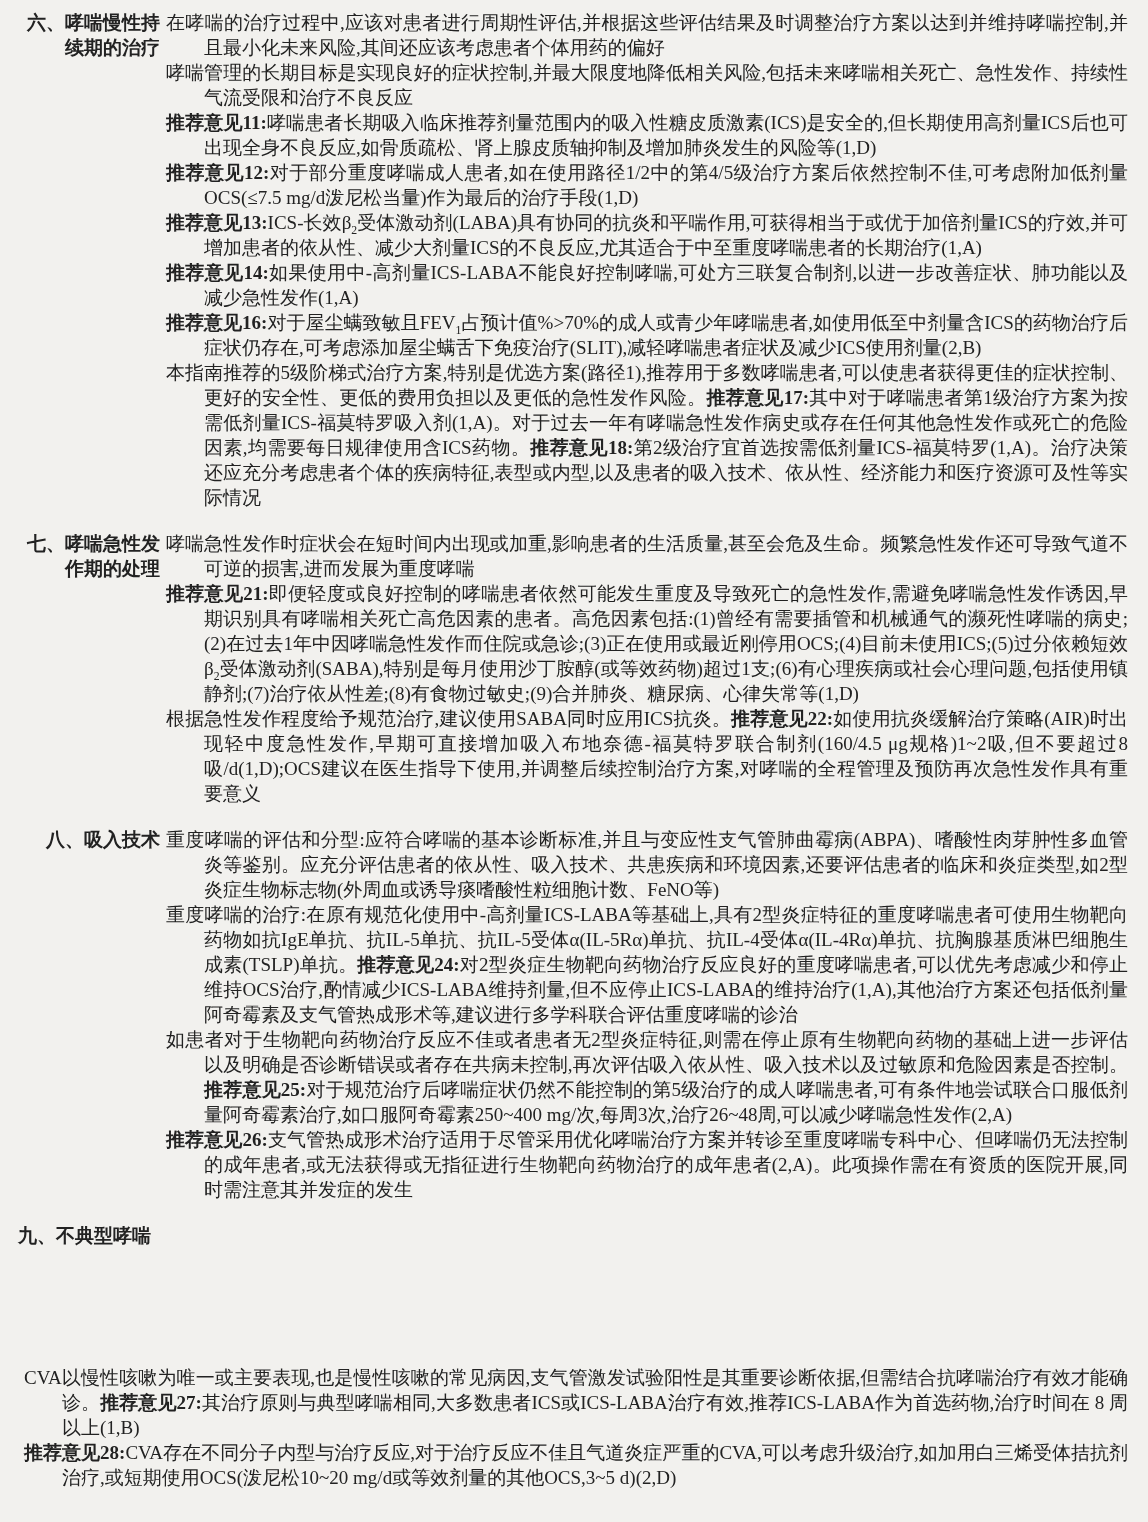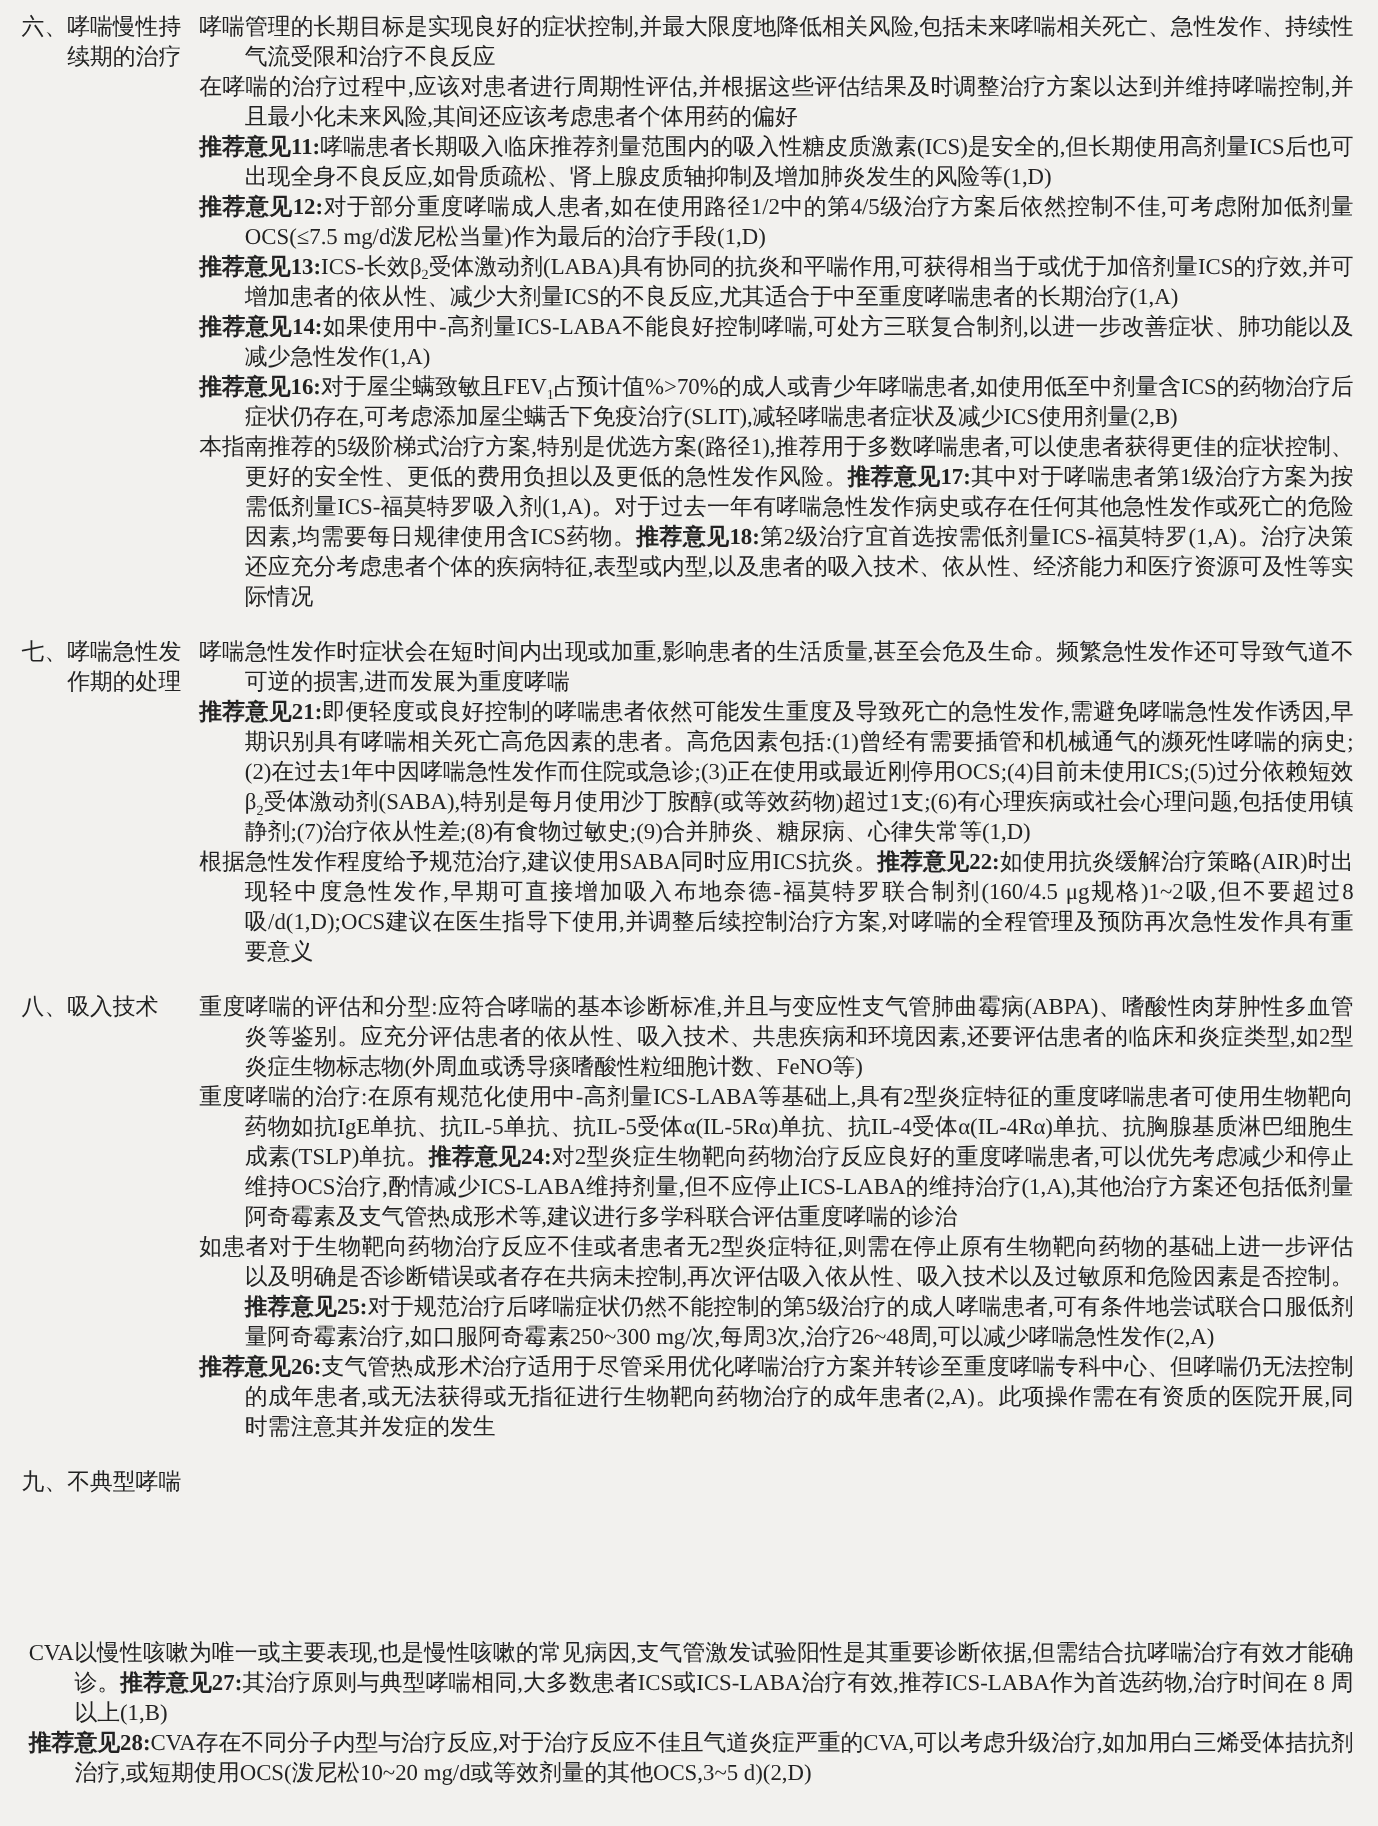--- a/index.html
+++ b/index.html
@@ -28,21 +28,22 @@
   }
   .section-row:last-child {
     margin-bottom: 0;
     flex-direction: column;
   }
   .sec-label {
     flex: 0 0 142px;
     box-sizing: border-box;
     padding-left: 2em;   
     text-indent: -2em;
-    font-weight: normal;
+    font-weight: bold;
+    text-align: right;
   }
   .sec-content {
     flex: 1;
     min-width: 0;
     margin-left: 6px;
   }
   p.para {
     margin: 0;
     padding-left: 2em;   
     text-indent: -2em;
@@ -59,22 +60,22 @@
   }
 </style>
 </head>
 <body style="background: rgb(242, 241, 238); color: rgb(34, 34, 34);">
 
 <div class="doc">
   <div id="doc-table">
       <div class="section-row">
         <div class="sec-label">六、哮喘慢性持续期的治疗</div>
         <div class="sec-content">
+          <p class="para"><span>在哮喘的治疗过程中,应该对患者进行周期性评估,并根据这些评估结果及时调整治疗方案以达到并维持哮喘控制,并且最小化未来风险,其间还应该考虑患者个体用药的偏好</span></p>
           <p class="para"><span>哮喘管理的长期目标是实现良好的症状控制,并最大限度地降低相关风险,包括未来哮喘相关死亡、急性发作、持续性气流受限和治疗不良反应</span></p>
-          <p class="para"><span>在哮喘的治疗过程中,应该对患者进行周期性评估,并根据这些评估结果及时调整治疗方案以达到并维持哮喘控制,并且最小化未来风险,其间还应该考虑患者个体用药的偏好</span></p>
           <p class="para"><b>推荐意见11:</b><span>哮喘患者长期吸入临床推荐剂量范围内的吸入性糖皮质激素(ICS)是安全的,但长期使用高剂量ICS后也可出现全身不良反应,如骨质疏松、肾上腺皮质轴抑制及增加肺炎发生的风险等(1,D)</span></p>
           <p class="para"><b>推荐意见12:</b><span>对于部分重度哮喘成人患者,如在使用路径1/2中的第4/5级治疗方案后依然控制不佳,可考虑附加低剂量OCS(≤7.5 mg/d泼尼松当量)作为最后的治疗手段(1,D)</span></p>
           <p class="para"><b>推荐意见13:</b><span>ICS-长效β</span><sub>2</sub><span>受体激动剂(LABA)具有协同的抗炎和平喘作用,可获得相当于或优于加倍剂量ICS的疗效,并可增加患者的依从性、减少大剂量ICS的不良反应,尤其适合于中至重度哮喘患者的长期治疗(1,A)</span></p>
           <p class="para"><b>推荐意见14:</b><span>如果使用中-高剂量ICS-LABA不能良好控制哮喘,可处方三联复合制剂,以进一步改善症状、肺功能以及减少急性发作(1,A)</span></p>
           <p class="para"><b>推荐意见16:</b><span>对于屋尘螨致敏且FEV</span><sub>1</sub><span>占预计值%&gt;70%的成人或青少年哮喘患者,如使用低至中剂量含ICS的药物治疗后症状仍存在,可考虑添加屋尘螨舌下免疫治疗(SLIT),减轻哮喘患者症状及减少ICS使用剂量(2,B)</span></p>
           <p class="para"><span>本指南推荐的5级阶梯式治疗方案,特别是优选方案(路径1),推荐用于多数哮喘患者,可以使患者获得更佳的症状控制、更好的安全性、更低的费用负担以及更低的急性发作风险。</span><b>推荐意见17:</b><span>其中对于哮喘患者第1级治疗方案为按需低剂量ICS-福莫特罗吸入剂(1,A)。对于过去一年有哮喘急性发作病史或存在任何其他急性发作或死亡的危险因素,均需要每日规律使用含ICS药物。</span><b>推荐意见18:</b><span>第2级治疗宜首选按需低剂量ICS-福莫特罗(1,A)。治疗决策还应充分考虑患者个体的疾病特征,表型或内型,以及患者的吸入技术、依从性、经济能力和医疗资源可及性等实际情况</span></p>
         </div>
       </div>
       <div class="section-row">
         <div class="sec-label">七、哮喘急性发作期的处理</div>
@@ -82,21 +83,21 @@
           <p class="para"><span>哮喘急性发作时症状会在短时间内出现或加重,影响患者的生活质量,甚至会危及生命。频繁急性发作还可导致气道不可逆的损害,进而发展为重度哮喘</span></p>
           <p class="para"><b>推荐意见21:</b><span>即便轻度或良好控制的哮喘患者依然可能发生重度及导致死亡的急性发作,需避免哮喘急性发作诱因,早期识别具有哮喘相关死亡高危因素的患者。高危因素包括:(1)曾经有需要插管和机械通气的濒死性哮喘的病史;(2)在过去1年中因哮喘急性发作而住院或急诊;(3)正在使用或最近刚停用OCS;(4)目前未使用ICS;(5)过分依赖短效β</span><sub>2</sub><span>受体激动剂(SABA),特别是每月使用沙丁胺醇(或等效药物)超过1支;(6)有心理疾病或社会心理问题,包括使用镇静剂;(7)治疗依从性差;(8)有食物过敏史;(9)合并肺炎、糖尿病、心律失常等(1,D)</span></p>
           <p class="para"><span>根据急性发作程度给予规范治疗,建议使用SABA同时应用ICS抗炎。</span><b>推荐意见22:</b><span>如使用抗炎缓解治疗策略(AIR)时出现轻中度急性发作,早期可直接增加吸入布地奈德-福莫特罗联合制剂(160/4.5 μg规格)1~2吸,但不要超过8吸/d(1,D);OCS建议在医生指导下使用,并调整后续控制治疗方案,对哮喘的全程管理及预防再次急性发作具有重要意义</span></p>
         </div>
       </div>
       <div class="section-row">
         <div class="sec-label">八、吸入技术</div>
         <div class="sec-content">
           <p class="para"><span>重度哮喘的评估和分型:应符合哮喘的基本诊断标准,并且与变应性支气管肺曲霉病(ABPA)、嗜酸性肉芽肿性多血管炎等鉴别。应充分评估患者的依从性、吸入技术、共患疾病和环境因素,还要评估患者的临床和炎症类型,如2型炎症生物标志物(外周血或诱导痰嗜酸性粒细胞计数、FeNO等)</span></p>
           <p class="para"><span>重度哮喘的治疗:在原有规范化使用中-高剂量ICS-LABA等基础上,具有2型炎症特征的重度哮喘患者可使用生物靶向药物如抗IgE单抗、抗IL-5单抗、抗IL-5受体α(IL-5Rα)单抗、抗IL-4受体α(IL-4Rα)单抗、抗胸腺基质淋巴细胞生成素(TSLP)单抗。</span><b>推荐意见24:</b><span>对2型炎症生物靶向药物治疗反应良好的重度哮喘患者,可以优先考虑减少和停止维持OCS治疗,酌情减少ICS-LABA维持剂量,但不应停止ICS-LABA的维持治疗(1,A),其他治疗方案还包括低剂量阿奇霉素及支气管热成形术等,建议进行多学科联合评估重度哮喘的诊治</span></p>
-          <p class="para"><span>如患者对于生物靶向药物治疗反应不佳或者患者无2型炎症特征,则需在停止原有生物靶向药物的基础上进一步评估以及明确是否诊断错误或者存在共病未控制,再次评估吸入依从性、吸入技术以及过敏原和危险因素是否控制。</span><b>推荐意见25:</b><span>对于规范治疗后哮喘症状仍然不能控制的第5级治疗的成人哮喘患者,可有条件地尝试联合口服低剂量阿奇霉素治疗,如口服阿奇霉素250~300 mg/次,每周3次,治疗26~48周,可以减少哮喘急性发作(2,A)</span></p>
+          <p class="para"><span>如患者对于生物靶向药物治疗反应不佳或者患者无2型炎症特征,则需在停止原有生物靶向药物的基础上进一步评估以及明确是否诊断错误或者存在共病未控制,再次评估吸入依从性、吸入技术以及过敏原和危险因素是否控制。</span><b>推荐意见25:</b><span>对于规范治疗后哮喘症状仍然不能控制的第5级治疗的成人哮喘患者,可有条件地尝试联合口服低剂量阿奇霉素治疗,如口服阿奇霉素250~400 mg/次,每周3次,治疗26~48周,可以减少哮喘急性发作(2,A)</span></p>
           <p class="para"><b>推荐意见26:</b><span>支气管热成形术治疗适用于尽管采用优化哮喘治疗方案并转诊至重度哮喘专科中心、但哮喘仍无法控制的成年患者,或无法获得或无指征进行生物靶向药物治疗的成年患者(2,A)。此项操作需在有资质的医院开展,同时需注意其并发症的发生</span></p>
         </div>
       </div>
       <div class="section-row">
         <div class="sec-label">九、不典型哮喘</div>
         <div class="sec-content">
           <p class="para"><span>CVA以慢性咳嗽为唯一或主要表现,也是慢性咳嗽的常见病因,支气管激发试验阳性是其重要诊断依据,但需结合抗哮喘治疗有效才能确诊。</span><b>推荐意见27:</b><span>其治疗原则与典型哮喘相同,大多数患者ICS或ICS-LABA治疗有效,推荐ICS-LABA作为首选药物,治疗时间在 8 周以上(1,B)</span></p>
           <p class="para"><b>推荐意见28:</b><span>CVA存在不同分子内型与治疗反应,对于治疗反应不佳且气道炎症严重的CVA,可以考虑升级治疗,如加用白三烯受体拮抗剂治疗,或短期使用OCS(泼尼松10~20 mg/d或等效剂量的其他OCS,3~5 d)(2,D)</span></p>
         </div>
       </div>

